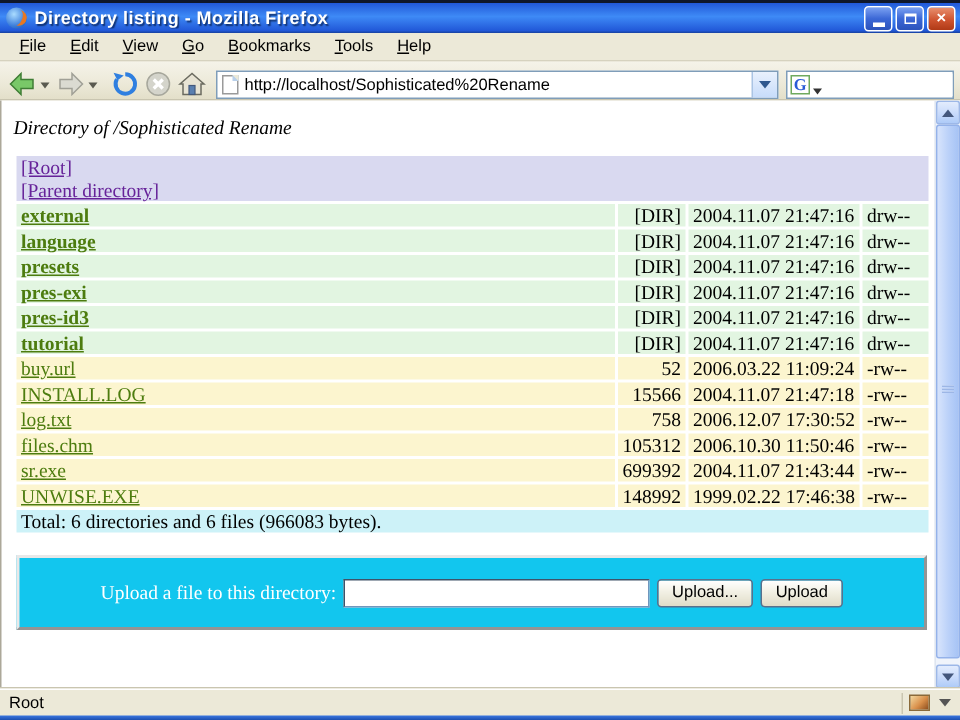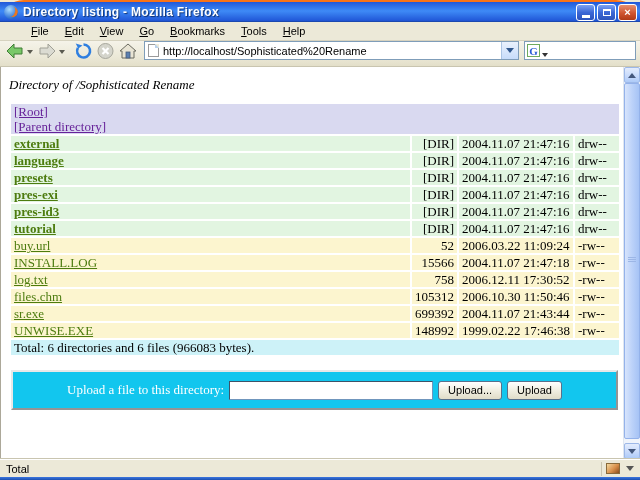--- a/index.html
+++ b/index.html
@@ -1,43 +1,43 @@
 <!DOCTYPE html>
 <html><head>
 <meta charset="utf-8">
 <style>
   * { box-sizing: border-box; margin: 0; padding: 0; }
   html,body { width:640px; height:480px; }
   body { font-family:"Liberation Sans", sans-serif; font-size:11px; background:#ece9d8; overflow:hidden; }
-  .window { width:640px; height:480px; display:flex; flex-direction:column; background:#ece9d8; border-top:2px solid #f97316;border-radius:24px; }
+  .window { width:640px; height:480px; display:flex; flex-direction:column; background:#ece9d8; border-top:2px solid #0f172a; }
 
   
   .titlebar { height:20px; flex:0 0 20px; display:flex; align-items:center; padding:0 3px 0 4px;
     background:linear-gradient(180deg,#2158d8 0%,#3e8af6 45%,#2158d8 92%,#17419e 100%); }
   .ff-icon { width:14px; height:14px; border-radius:50%; position:relative; flex:0 0 14px;
     background:radial-gradient(circle at 38% 32%, #aadcff 0%, #3c7edb 60%, #1b4e9e 100%); }
   .ff-icon::after { content:""; position:absolute; right:0; top:1px; width:10px; height:11px;
     border-radius:50%; border-right:3px solid #e87722; transform:rotate(18deg); }
   .title-text { color:#fff; font-weight:bold; font-size:12px; margin-left:5px; letter-spacing:.3px;
     text-shadow:1px 1px 1px rgba(0,20,60,.7); flex:1; white-space:nowrap; overflow:hidden; }
   .winbtn { width:19px; height:17px; margin-left:2px; border:1px solid #fff; border-radius:3px;
     display:flex; align-items:center; justify-content:center; color:#fff; font-weight:bold; font-size:11px; line-height:1; }
   .winbtn.blue { background:linear-gradient(180deg,#7ba1f2 0%,#3b67d6 50%,#2c53bb 100%); }
   .winbtn.red  { background:linear-gradient(180deg,#e8906f 0%,#cf5430 55%,#b03a17 100%); }
   .glyph-min { width:8px; height:3px; background:#fff; margin-top:8px; }
   .glyph-restore { width:8px; height:7px; border:1px solid #fff; border-top-width:2px; background:transparent; }
 
   
-  .menubar { height:19px; flex:0 0 19px; display:flex; align-items:center; padding-left:23px;
+  .menubar { height:19px; flex:0 0 19px; display:flex; align-items:center; padding-left:5px;
     background:#ece9d8; border-bottom:1px solid #d6d2bf; }
   .menu-item { padding:2px 8px 3px 8px; color:#000; }
   .menu-item u { text-decoration:underline; }
 
   
-  .toolbar { height:26px; flex:0 0 26px; display:flex; align-items:flex-start; gap:1px; padding:0 4px;
+  .toolbar { height:26px; flex:0 0 26px; display:flex; align-items:flex-end; gap:1px; padding:0 4px;
     background:linear-gradient(180deg,#f5f3e9 0%,#ece9d8 60%,#e3dfc9 100%); border-bottom:1px solid #c9c5b0; }
   .tbtn { display:flex; align-items:center; padding:1px 1px; }
   .drop { width:0; height:0; border-left:3px solid transparent; border-right:3px solid transparent;
     border-top:4px solid #5a5a50; margin:2px 1px 0 2px; }
   .sep6 { width:4px; }
   .urlbar { flex:1; height:19px; background:#fff; border:1px solid #7f9db9; display:flex; align-items:center; margin:0 4px; }
   .page-ico { width:11px; height:13px; background:#fff; border:1px solid #9a9a9a; margin:0 4px 0 3px; position:relative; }
   .page-ico::after { content:""; position:absolute; right:-1px; top:-1px; border-style:solid; border-width:0 4px 4px 0; border-color:#ece9d8 #ece9d8 #b9d0ea #b9d0ea; }
   .url-text { flex:1; font-size:11px; color:#000; white-space:nowrap; overflow:hidden; }
   .url-drop { width:17px; height:17px; background:linear-gradient(180deg,#e9f1fd,#c7dcfa); border-left:1px solid #aac4e4;
@@ -60,21 +60,21 @@
   .row-dir td   { background:#e2f5e1; }
   .row-file td  { background:#fcf5cf; }
   .row-total td { background:#cdf2f8; padding:1px 3px; }
   .c-size { text-align:right; width:44px; }
   .c-date { width:106px; }
   .c-perm { width:44px; }
   a.flink { color:#4d7c0f; text-decoration:underline; }
   a.flink.b { font-weight:bold; }
   a.nav-link { color:#662299; font-weight:normal; text-decoration:underline; display:inline-block; }
 
-  .uploadbox { margin:13px 3px 0 2px; height:40px; background:#12c6ee; border:2px outset #e8e8e8;
+  .uploadbox { margin:13px 3px 0 2px; height:50px; background:#12c6ee; border:2px outset #e8e8e8;
     display:flex; align-items:center; justify-content:center; gap:5px; }
   .upload-label { color:#fff; font-family:"Liberation Serif", serif; font-size:13px; }
   .upload-file { width:204px; height:19px; border:1px solid #7096bd; border-style:inset; font-size:12px; padding:1px 2px; }
   .xpbtn { font-family:"Liberation Sans", sans-serif; font-size:11px; padding:2px 9px 3px 9px;
     background:linear-gradient(180deg,#ffffff 0%,#f2f0e4 45%,#e0dcc8 100%); border:1px solid #59708c; border-radius:3px; color:#000; }
 
   
   .scrollbar { flex:0 0 17px; background:#f0f4fb; display:flex; flex-direction:column; border-left:1px solid #dfe6f0; }
   .sb-arrow { flex:0 0 16px; background:linear-gradient(180deg,#e3ecfd 0%,#c6d9fb 60%,#aecbf8 100%);
     border:1px solid #9db8e8; border-radius:2px; display:flex; align-items:center; justify-content:center; }
@@ -221,21 +221,21 @@
             </tr>
             <tr class="row-file">
               <td class="c-name"><a class="flink" href="#">INSTALL.LOG</a></td>
               <td class="c-size">15566</td>
               <td class="c-date">2004.11.07 21:47:18</td>
               <td class="c-perm">-rw--</td>
             </tr>
             <tr class="row-file">
               <td class="c-name"><a class="flink" href="#">log.txt</a></td>
               <td class="c-size">758</td>
-              <td class="c-date">2006.12.11 17:30:52</td>
+              <td class="c-date">2006.12.07 17:30:52</td>
               <td class="c-perm">-rw--</td>
             </tr>
             <tr class="row-file">
               <td class="c-name"><a class="flink" href="#">files.chm</a></td>
               <td class="c-size">105312</td>
               <td class="c-date">2006.10.30 11:50:46</td>
               <td class="c-perm">-rw--</td>
             </tr>
             <tr class="row-file">
               <td class="c-name"><a class="flink" href="#">sr.exe</a></td>
@@ -272,20 +272,20 @@
             <i></i>
           </span>
       </div>
       <div class="sb-arrow">
           <i class="tri-dn"></i>
         </div>
     </div>
   </div>
 
   <div class="statusbar">
-    <span class="status-text">Total</span>
+    <span class="status-text">Root</span>
     <span class="status-cell">
       <span class="img-ico"></span>
       <span class="status-drop"></span>
     </span>
   </div>
   <div class="bottomedge"></div>
 </div>
 
 </body></html>

